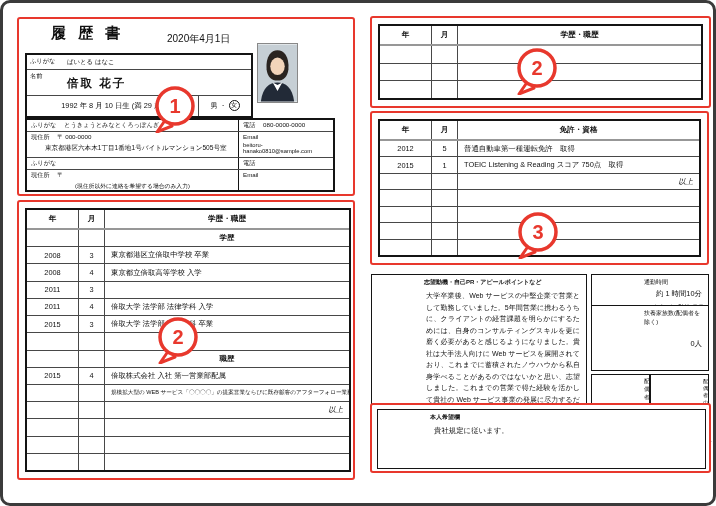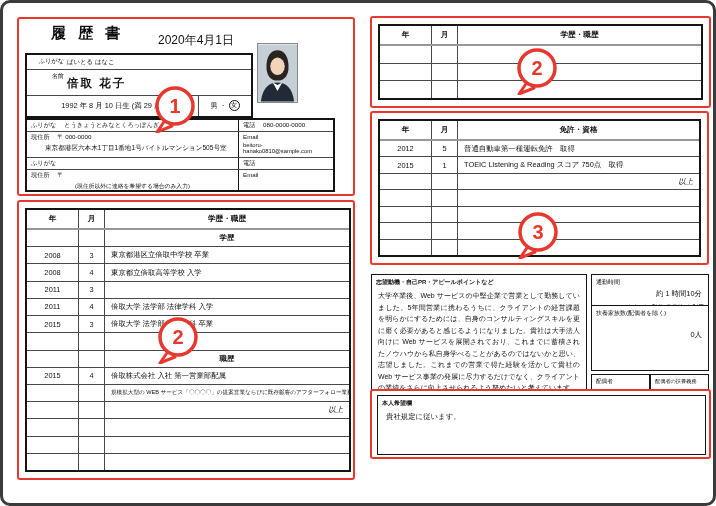--- a/index.html
+++ b/index.html
@@ -1,43 +1,43 @@
 <!DOCTYPE html>
 <html><head>
 <meta charset="utf-8">
 <style>
   :root{ --red:#e8382d; --ink:#141414; --line:#474747; }
   *{ margin:0; padding:0; box-sizing:border-box; }
   body{ background:#fff; font-family:"Liberation Sans","DejaVu Sans",sans-serif; color:#111; }
   .screen{ position:relative; width:716px; height:506px; background:#fff;
            border:3px solid #3b3b3b; border-radius:10px; overflow:hidden; }
   .redbox{ position:absolute; border:2px solid var(--red); border-radius:3px; background:#fff; }
-  .blackbox{ position:absolute; border:1.5px solid var(--ink); background:#fff; }
+  .blackbox{ position:absolute; border:1.5px solid var(--ink); background:#fff;padding-left:48px; }
   .doc-title{ position:absolute; left:8px; top:5px; font-size:15px; font-weight:bold; letter-spacing:4px;margin-left:24px; }
-  .doc-date{ position:absolute; left:139px; top:13px; font-size:12px; }
+  .doc-date{ position:absolute; left:148px; top:13px; font-size:10px; }
 
   
   .vtable{ position:absolute; display:flex; flex-direction:column; border:2px solid var(--ink); background:#fff; }
   .thead{ display:flex; height:20px; border-bottom:2px solid #979797; }
   .tbody{ display:flex; flex-direction:column; flex:1; }
   .trow{ display:flex; flex:1; border-bottom:1px solid var(--line); }
   .trow:last-child{ border-bottom:none; }
   .tcell{ display:flex; align-items:center; font-size:7.4px; overflow:hidden; white-space:nowrap; }
   .col-y{ width:52px; justify-content:center; border-right:1px solid var(--line); }
   .col-m{ width:26px; justify-content:center; border-right:1px solid var(--line); }
   .col-t{ flex:1; padding:0 6px; }
   .thead .tcell{ font-weight:bold; font-size:7.6px; }
   .thead .col-t{ justify-content:center; }
   .trow.center .col-t{ justify-content:center; font-weight:bold;text-align:right; }
   .trow.right .col-t{ justify-content:flex-end;font-style:italic; }
   .trow.small .col-t{ font-size:5.6px; }
 
   
   .ntable{ position:absolute; left:6px; top:34px; width:228px; height:65px; border:2px solid var(--ink); display:flex; flex-direction:column; background:#fff; }
-  .nrow{ display:flex; border-bottom:1px solid var(--line);text-align:right; }
+  .nrow{ display:flex; border-bottom:1px solid var(--line); }
   .nrow:last-child{ border-bottom:none; }
   .nlabel{ width:40px; padding:2px 3px; font-size:6.2px; }
   .nr1{ height:15px; } .nr2{ height:27px; } .nr3{ height:21px; }
   .nfuri{ font-size:6.4px; padding-top:3px; }
   .nname{ font-size:11.5px; font-weight:bold; letter-spacing:2px; padding-top:6px; }
   .birth{ flex:1; display:flex; align-items:center; justify-content:center; font-size:7.4px; border-right:1px solid var(--line); }
   .gender{ width:52px; display:flex; align-items:center; justify-content:center; gap:2px; font-size:7px; }
   .circled{ display:inline-flex; width:11px; height:11px; border:1px solid #111; border-radius:50%; align-items:center; justify-content:center; font-size:6.5px; }
   .photo{ position:absolute; left:238px; top:24px; width:41px; height:60px; border:1px solid #888; }
 
@@ -325,21 +325,21 @@
   </div>
   <div class="blackbox" style="left:647px; top:371px; width:59px; height:36px;">
     <div class="boxlabel" style="font-weight:normal; font-size:5.2px;">配偶者の扶養義務</div>
     <div class="sp-val">
       <span>有</span>
       <span>・</span>
       <span class="circled">無</span>
     </div>
   </div>
 
-  <div class="redbox" style="left:367px; top:386px; width:341px; height:70px;">
+  <div class="redbox" style="left:367px; top:400px; width:341px; height:70px;">
     <div class="blackbox" style="left:5px; top:4px; width:329px; height:60px;">
       <div class="boxlabel">本人希望欄</div>
       <div class="wish-text">貴社規定に従います。</div>
     </div>
   </div>
 
   <div class="anno" style="left:150px; top:82px;">
     <svg width="44" height="48" viewBox="0 0 44 48">
       <path d="M13 34 L4 47 L19 41 Z" fill="#fff" stroke="#e8382d" stroke-width="3" stroke-linejoin="round"></path>
       <circle cx="22" cy="21" r="18" fill="#fff" stroke="#e8382d" stroke-width="3.5"></circle>

